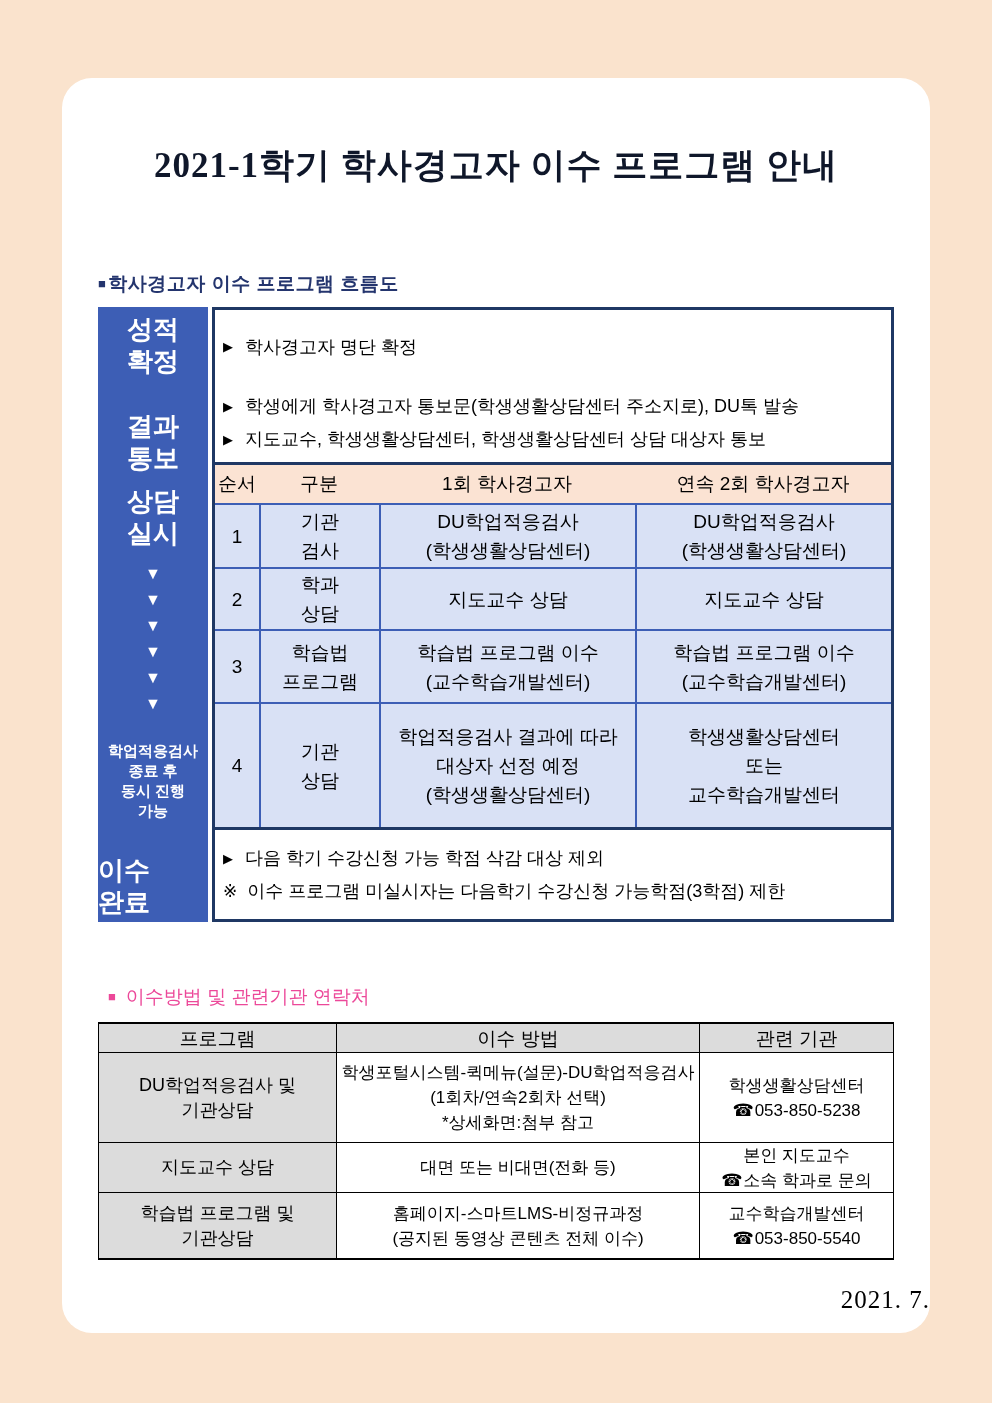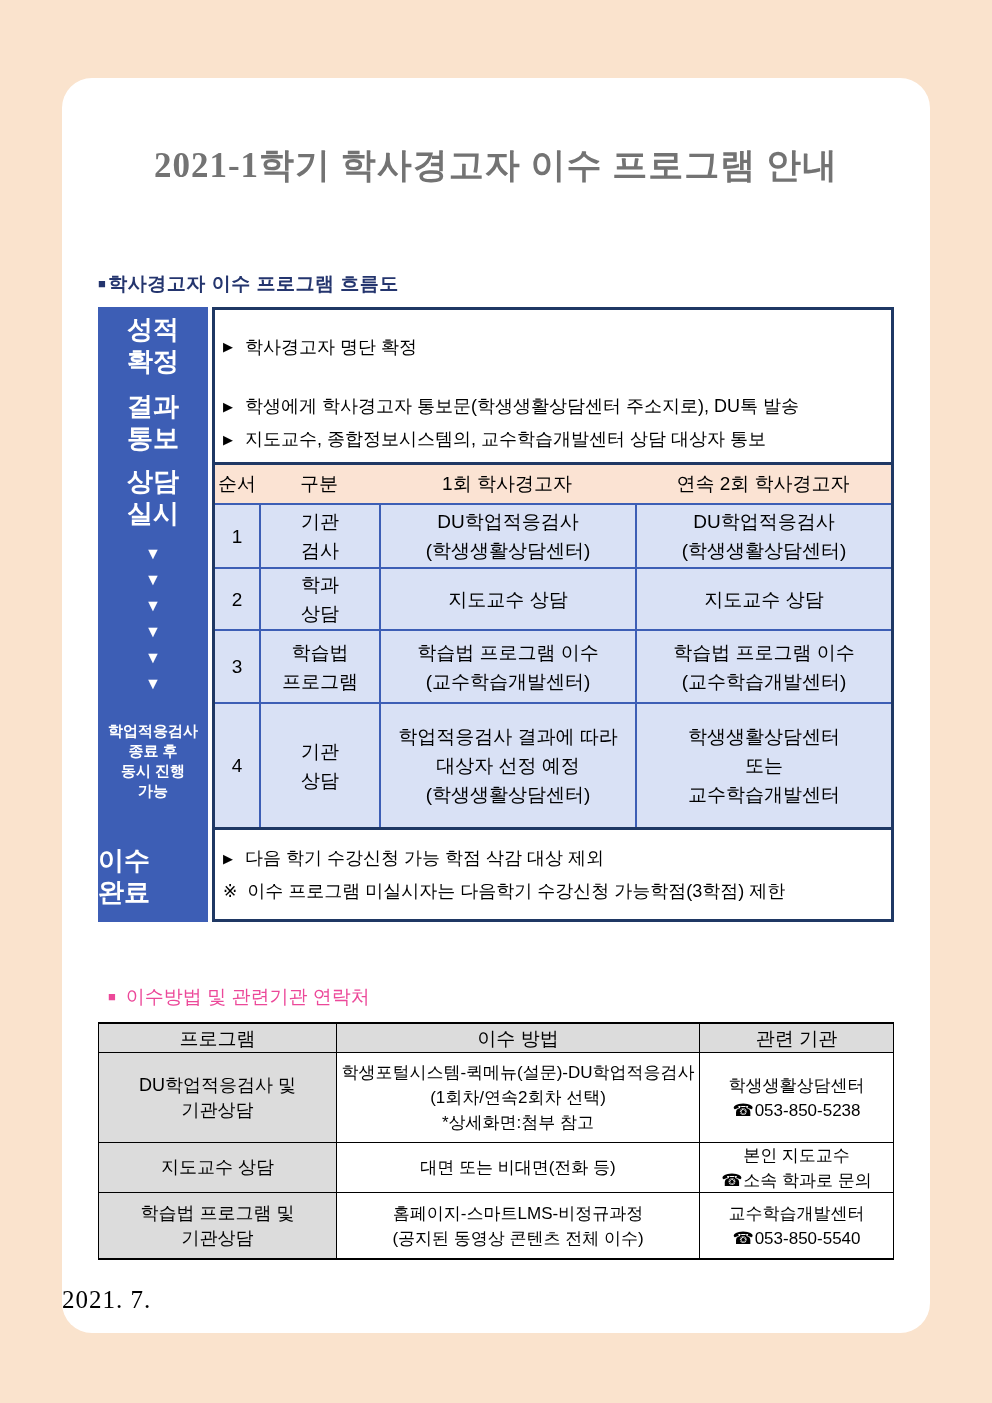--- a/index.html
+++ b/index.html
@@ -18,21 +18,21 @@
     border-radius: 30px;
     overflow: hidden;
   }
   
   .doc-title {
     margin-top: 64px;
     text-align: center;
     font-family: "Liberation Serif", "DejaVu Serif", serif;
     font-size: 35px;
     font-weight: bold;
-    color: #737373;
+    color: #0f172a;
     letter-spacing: 1px;
   }
   
   .sec-heading {
     margin: 82px 0 0 36px;
     font-size: 19px;
     font-weight: bold;
     color: #24356e;
     letter-spacing: 0.5px;
   }
@@ -48,21 +48,21 @@
   
   .flow { display: flex; margin: 10px 36px 0 36px; height: 615px; }
   .flow-side {
     width: 110px; flex-shrink: 0;
     background: #3d5eb5;
     color: #fff; font-weight: bold; text-align: center;
     display: flex; flex-direction: column;
   }
   .stage-label { font-size: 26px; line-height: 32px; white-space: pre-line; }
   .ss1 { height: 76px; display: flex; align-items: center; justify-content: center; }
-  .ss2 { height: 78px; display: flex; align-items: center; justify-content: center; }
+  .ss2 { height: 78px; display: flex; align-items: center; justify-content: center; margin-top: 20px; }
   .ss3 { height: 368px; display: flex; flex-direction: column; align-items: center; }
   .ss3 .stage-label { margin-top: 4px; }
   .arrow-stack { margin-top: 12px; }
   .arrow-down { display: block; font-size: 16px; line-height: 26px; color: #fff; }
   .side-note { margin-top: 24px; font-size: 15px; line-height: 20px; white-space: pre-line; }
   .ss4 { flex: 1; display: flex; align-items: center; justify-content: flex-start; }
 
   .flow-main {
     flex: 1; margin-left: 4px;
     border: 3px solid #1f3864;
@@ -115,21 +115,21 @@
   }
   .ctable .ch { background: #dcdcdc; font-size: 19px; flex-direction: row; }
   .ctable .cp { background: #dcdcdc; font-size: 18px; }
   .ctable .bt { border-top: 1px solid #000; }
   .ctable .bl2 { border-left: 1px solid #000; }
   .phone-line { display: flex; align-items: center; justify-content: center; }
   .phone-icon { margin-right: 1px; }
 
   .footer-date {
     margin-top: 26px;
-    text-align: left;
+    text-align: right;
     font-family: "Liberation Serif", "DejaVu Serif", serif;
     font-size: 25px;
     letter-spacing: 1px;
   }
 </style>
 </head>
 <body>
 
 <div class="card">
 
@@ -181,21 +181,21 @@
         </div>
       </div>
 
       <div class="fm2">
         <div class="bullet-line">
           <span class="tri">▶</span>
           <span>학생에게 학사경고자 통보문(학생생활상담센터 주소지로), DU톡 발송</span>
         </div>
         <div class="bullet-line">
           <span class="tri">▶</span>
-          <span>지도교수, 종합정보시스템의, 교수학습개발센터 상담 대상자 통보</span>
+          <span>지도교수, 학생생활상담센터, 학생생활상담센터 상담 대상자 통보</span>
         </div>
       </div>
 
       <div class="ptable">
         <div class="h">순서</div>
         <div class="h">구분</div>
         <div class="h">1회 학사경고자</div>
         <div class="h">연속 2회 학사경고자</div>
 
         <div class="c">1</div>

